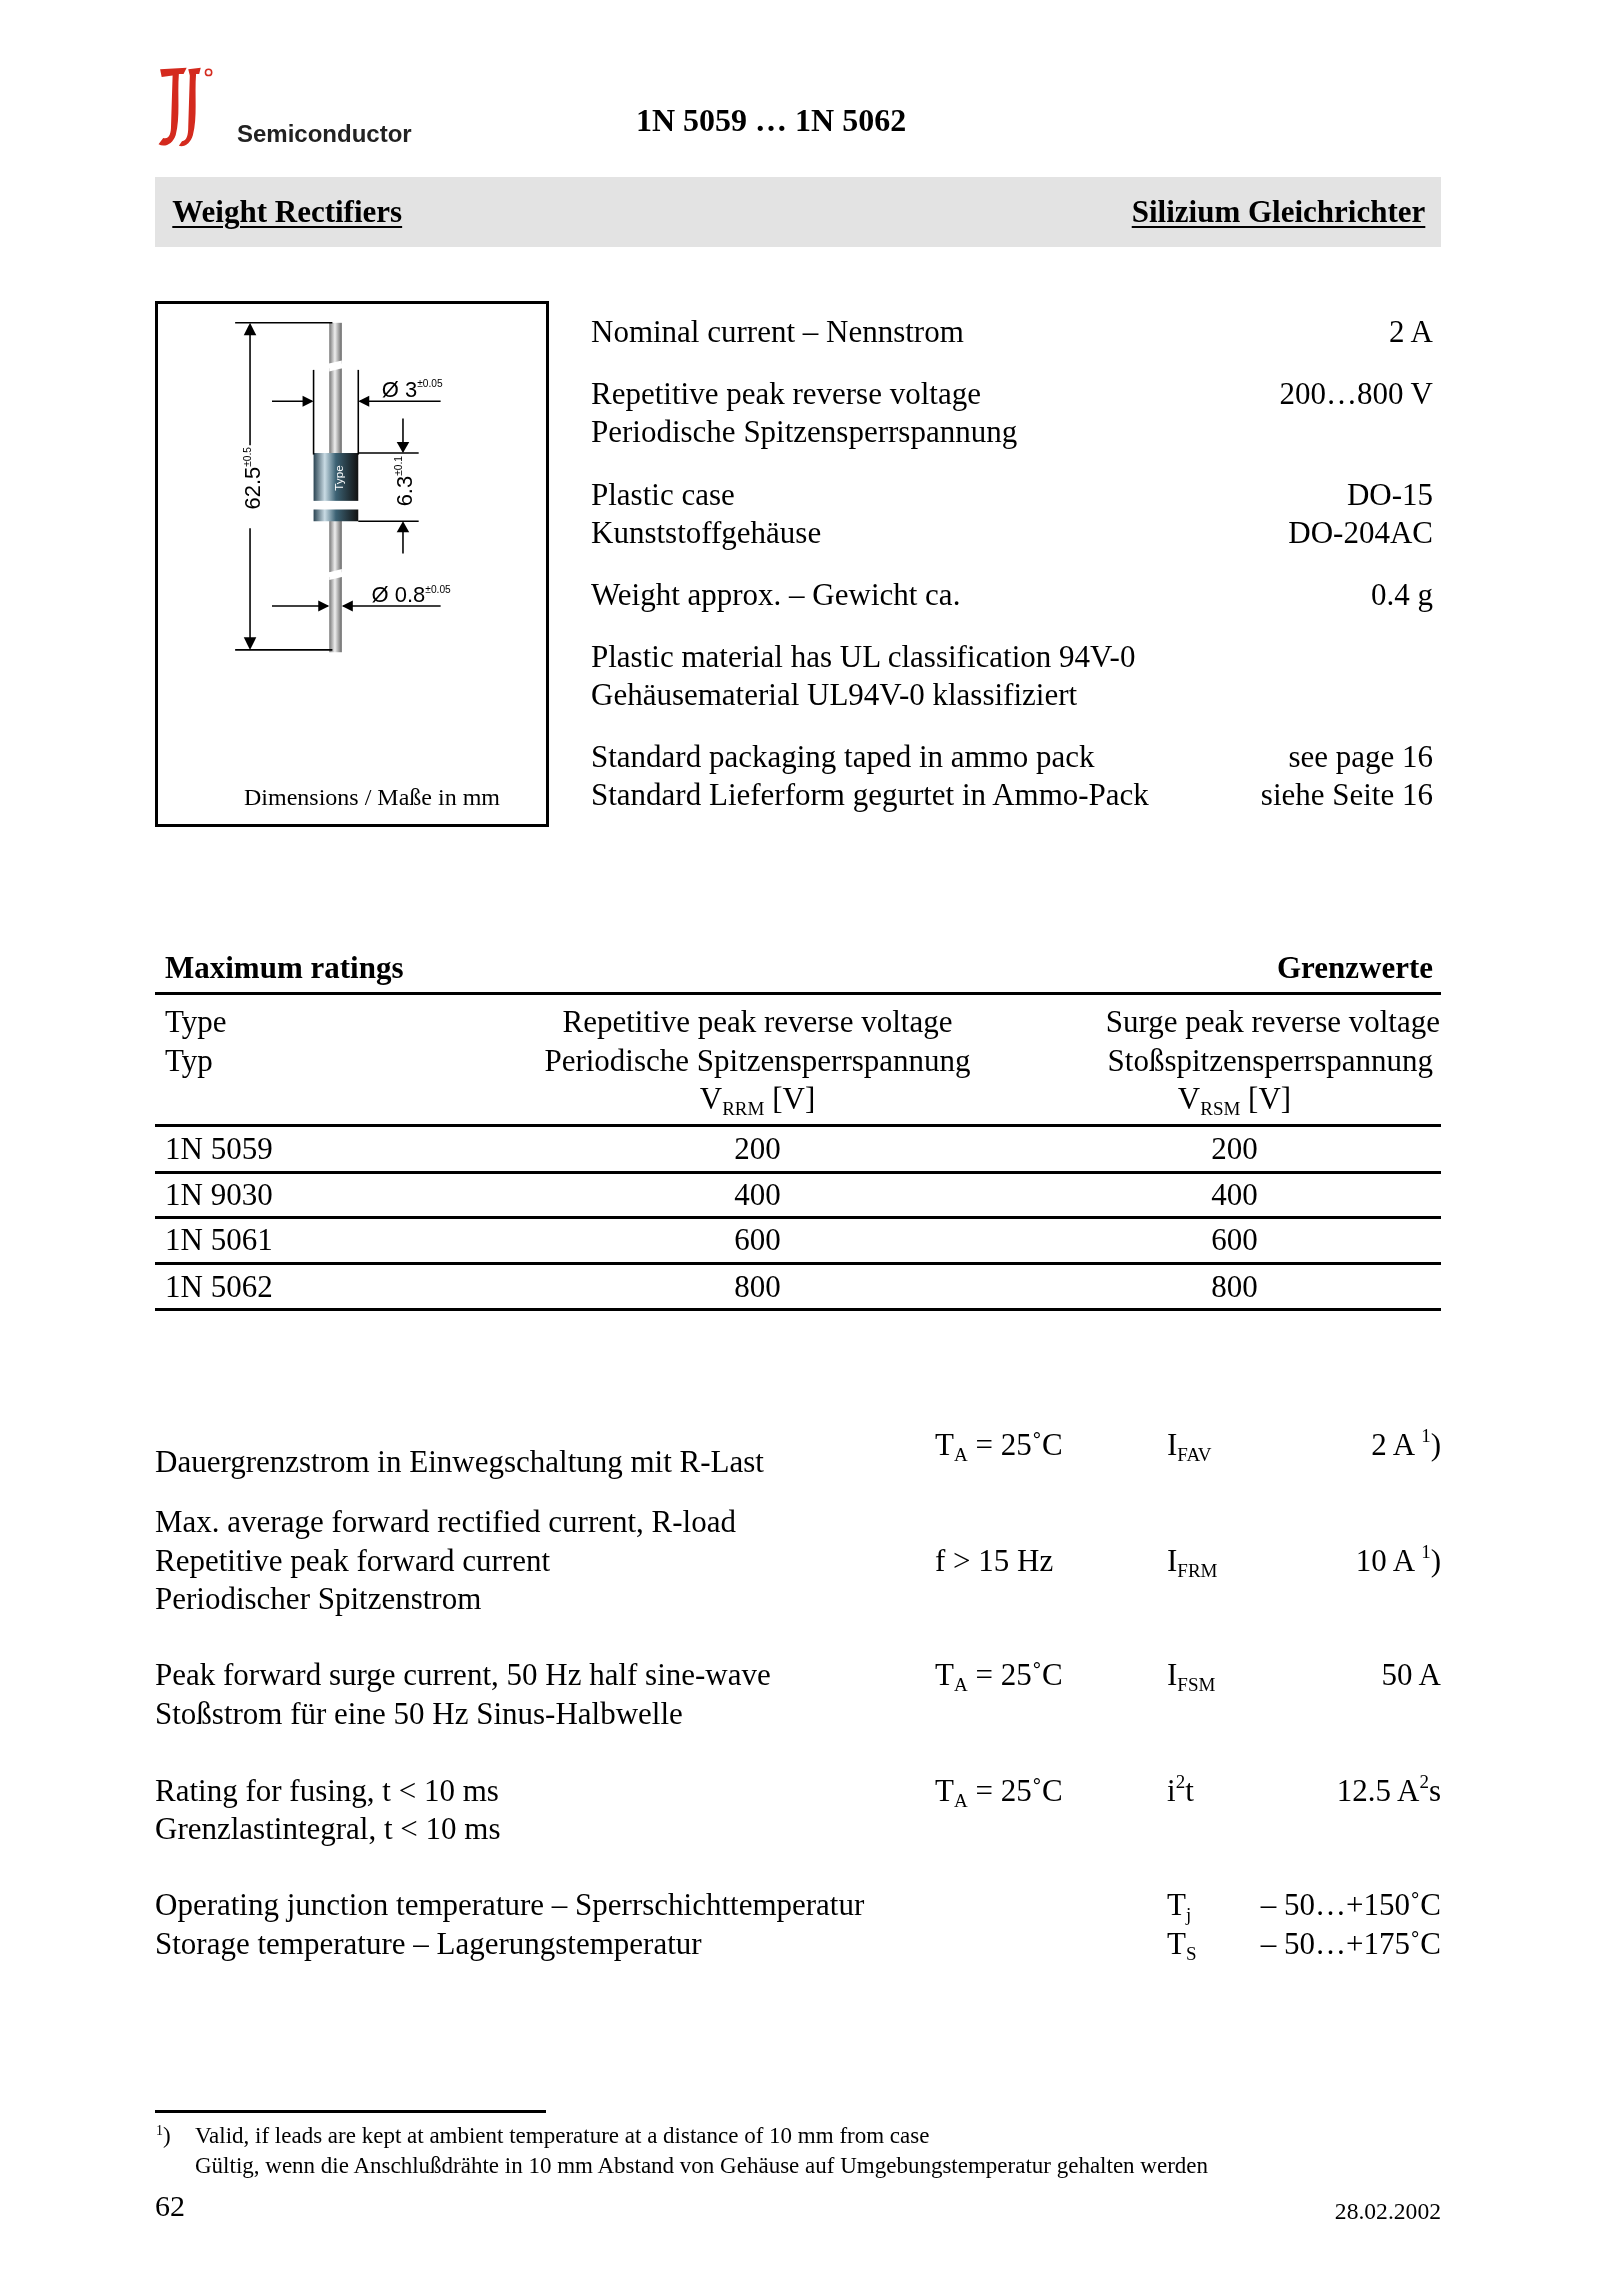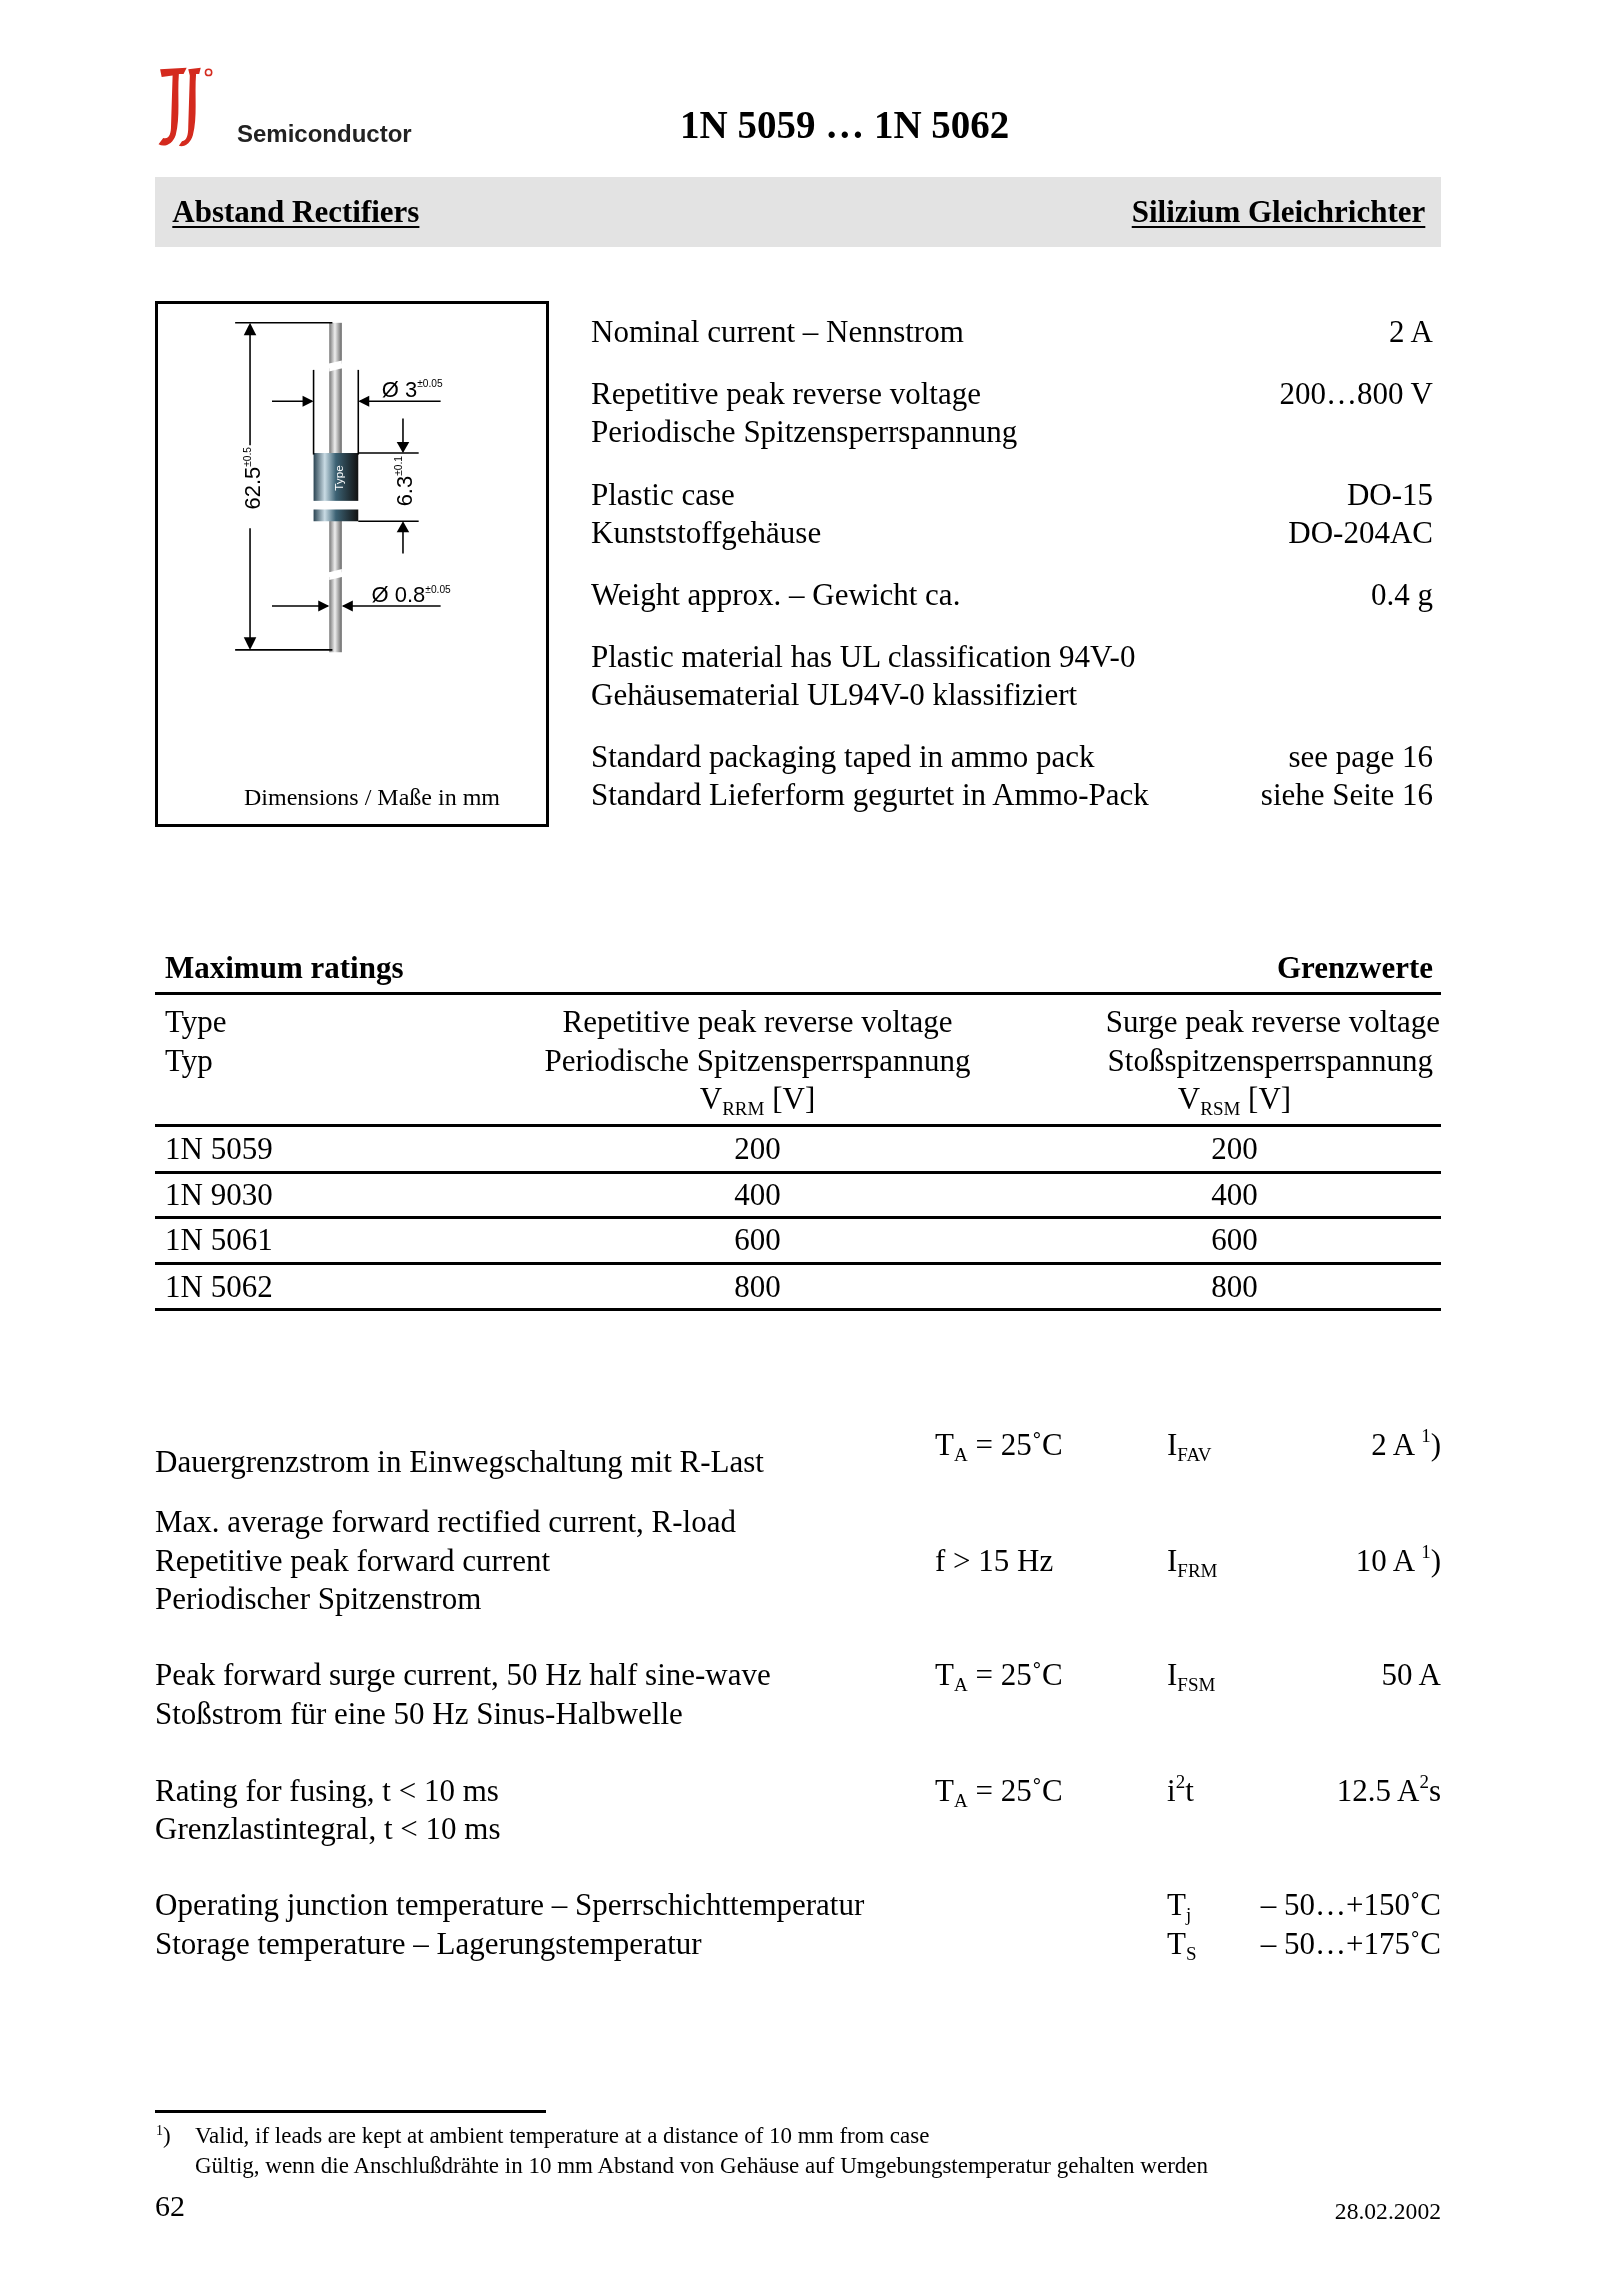--- a/index.html
+++ b/index.html
@@ -5,21 +5,21 @@
   html,body{margin:0;padding:0;background:#fff;}
   body{width:1622px;height:2295px;position:relative;overflow:hidden;font-family:"Liberation Serif","DejaVu Serif",serif;color:#000;font-size:31px;}
   .abs{position:absolute;white-space:nowrap;}
   .r{text-align:left;}
   .c{text-align:center;}
   sub,.sub{font-size:19px;vertical-align:-6.3px;line-height:0;}
   sup,.sup{font-size:19px;vertical-align:12.6px;line-height:0;}
   .logo{position:absolute;left:155px;top:63px;width:283px;height:86px;}
   .logo-word{position:absolute;left:79px;top:-11px;font-family:"Liberation Sans","DejaVu Sans",sans-serif;font-weight:bold;font-size:66px;letter-spacing:-0.8px;color:#222;}
   .logo-sub{position:absolute;left:82px;top:57px;font-family:"Liberation Sans","DejaVu Sans",sans-serif;font-weight:bold;font-size:24px;color:#222;}
-  .title{left:680px;top:102px;font-weight:bold;font-size:39px;}
+  .title{left:636px;top:102px;font-weight:bold;font-size:32px;}
   .bar{position:absolute;left:155px;top:177px;width:1286px;height:70px;background:#e3e3e3;}
   .bar span{position:absolute;top:17.3px;font-weight:bold;font-size:31px;text-decoration:underline;text-decoration-thickness:2.4px;text-underline-offset:3.9px;}
   .box{position:absolute;left:155px;top:301px;width:388px;height:520px;border:3.1px solid #000;box-sizing:content-box;}
   .box svg{position:absolute;left:0;top:0;}
   .box .cap{position:absolute;left:0;width:100%;top:480px;text-align:center;font-size:24px;padding-left:20px;}
   .spec{position:absolute;left:591px;width:842px;}
   .spec .l{position:absolute;left:0;}
   .spec .v{position:absolute;right:0;text-align:right;}
   .hr{position:absolute;left:155px;width:1286px;background:#000;}
   .mr{font-weight:bold;}
@@ -31,21 +31,21 @@
   <svg width="79" height="86" viewBox="0 0 100 110">
     <path d="M6 8 L40 6 L36 14 L30 14 C28 40 32 70 26 92 C22 104 12 108 4 104 L10 96 C18 98 20 90 20 80 L22 16 L8 18 Z" fill="#d42a1e"></path>
     <path d="M42 8 L58 6 L56 14 L52 14 C50 40 54 70 48 92 C45 102 38 108 30 106 L34 100 C40 100 42 92 42 82 L44 16 Z" fill="#d42a1e"></path>
     <circle cx="68" cy="12" r="4" fill="none" stroke="#d42a1e" stroke-width="2"></circle>
   </svg>
   <span class="logo-sub">Semiconductor</span>
 </div>
 <div class="abs title">1N 5059 … 1N 5062</div>
 
 <div class="bar">
-  <span style="left:17.3px">Abstand Rectifiers</span>
+  <span style="left:17.3px">Weight Rectifiers</span>
   <span style="right:15.7px">Silizium Gleichrichter</span>
 </div>
 
 <div class="box">
   <svg width="388" height="520" viewBox="0 0 494 663" style="font-size:40px">
     <defs>
       <linearGradient id="lead" x1="0" x2="1" y1="0" y2="0">
         <stop offset="0" stop-color="#777"></stop>
           <stop offset="0.45" stop-color="#eee"></stop>
           <stop offset="1" stop-color="#666"></stop>

